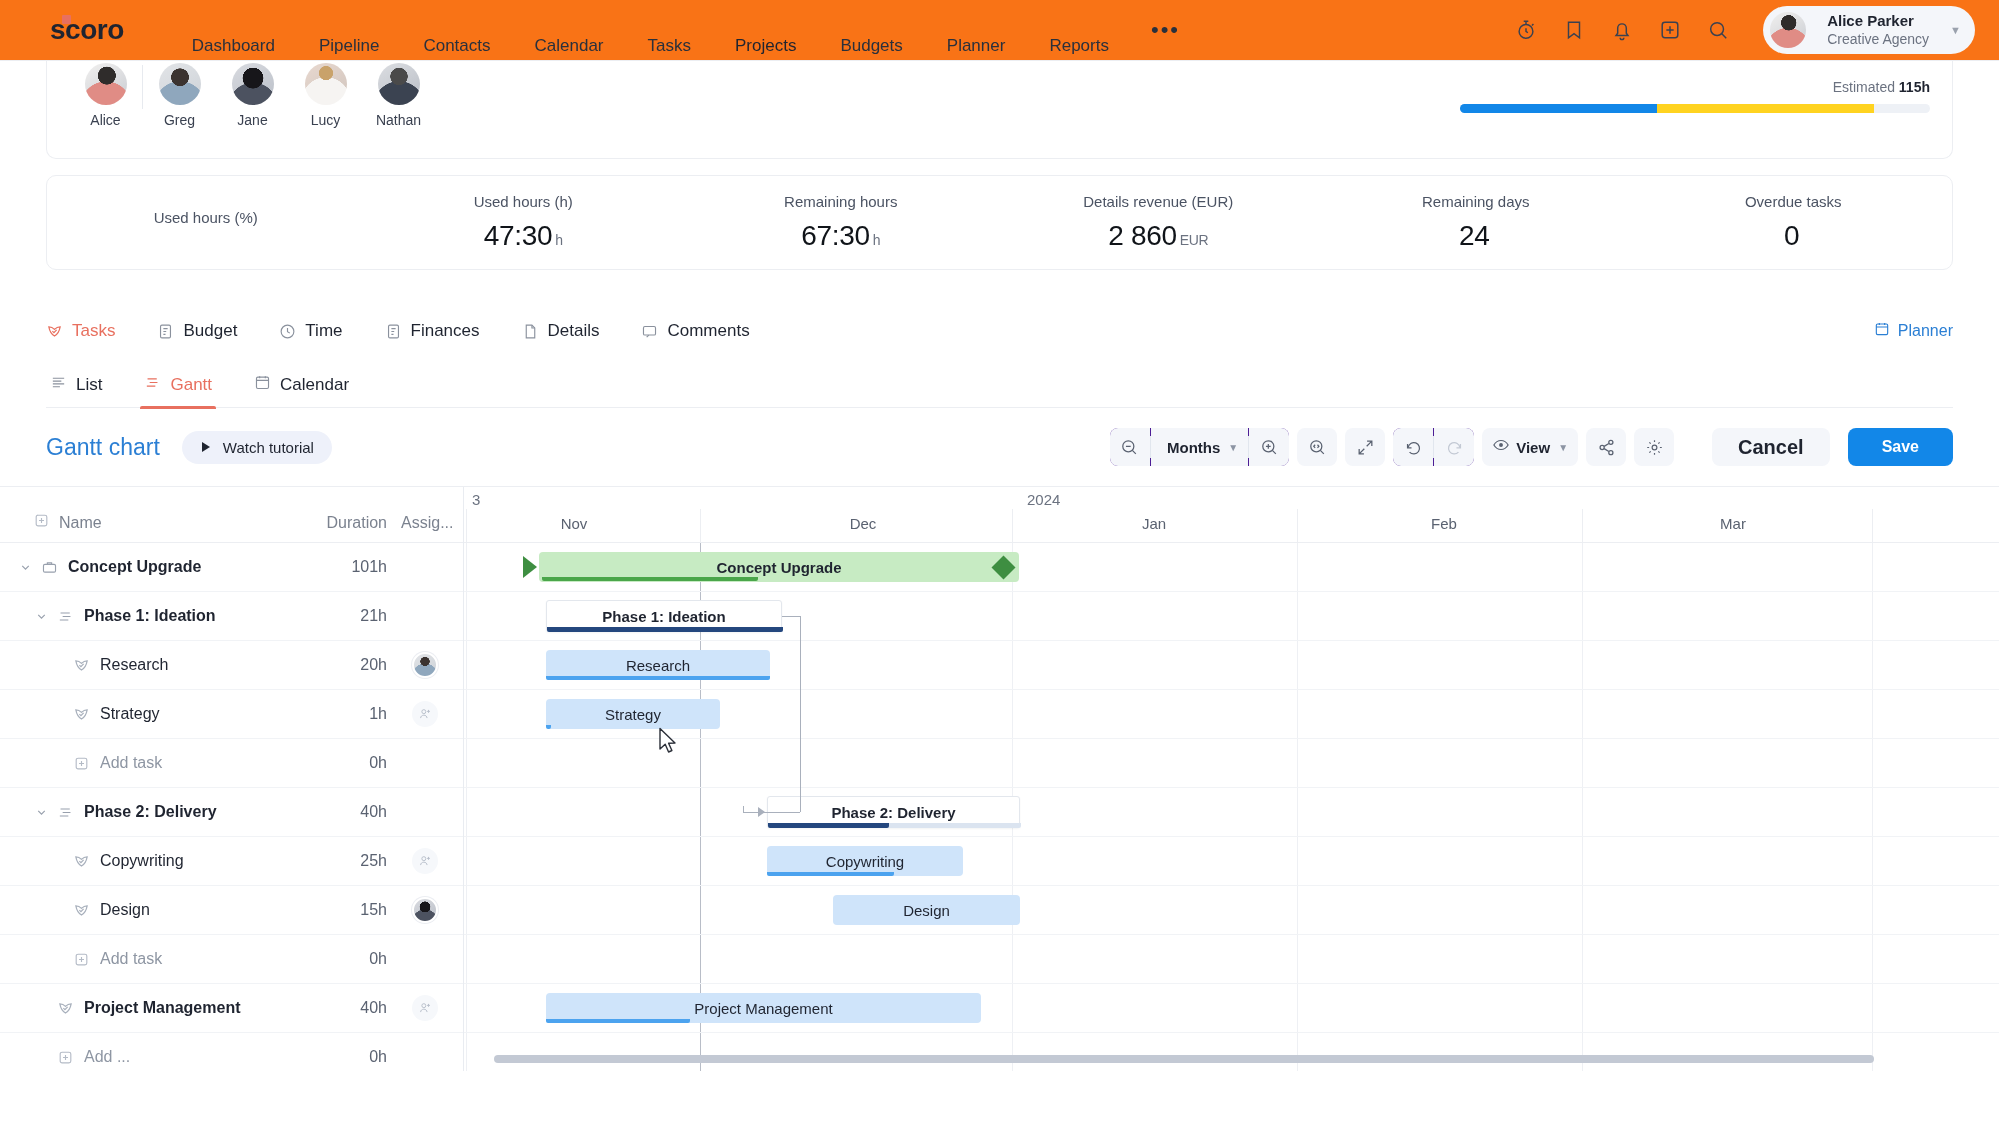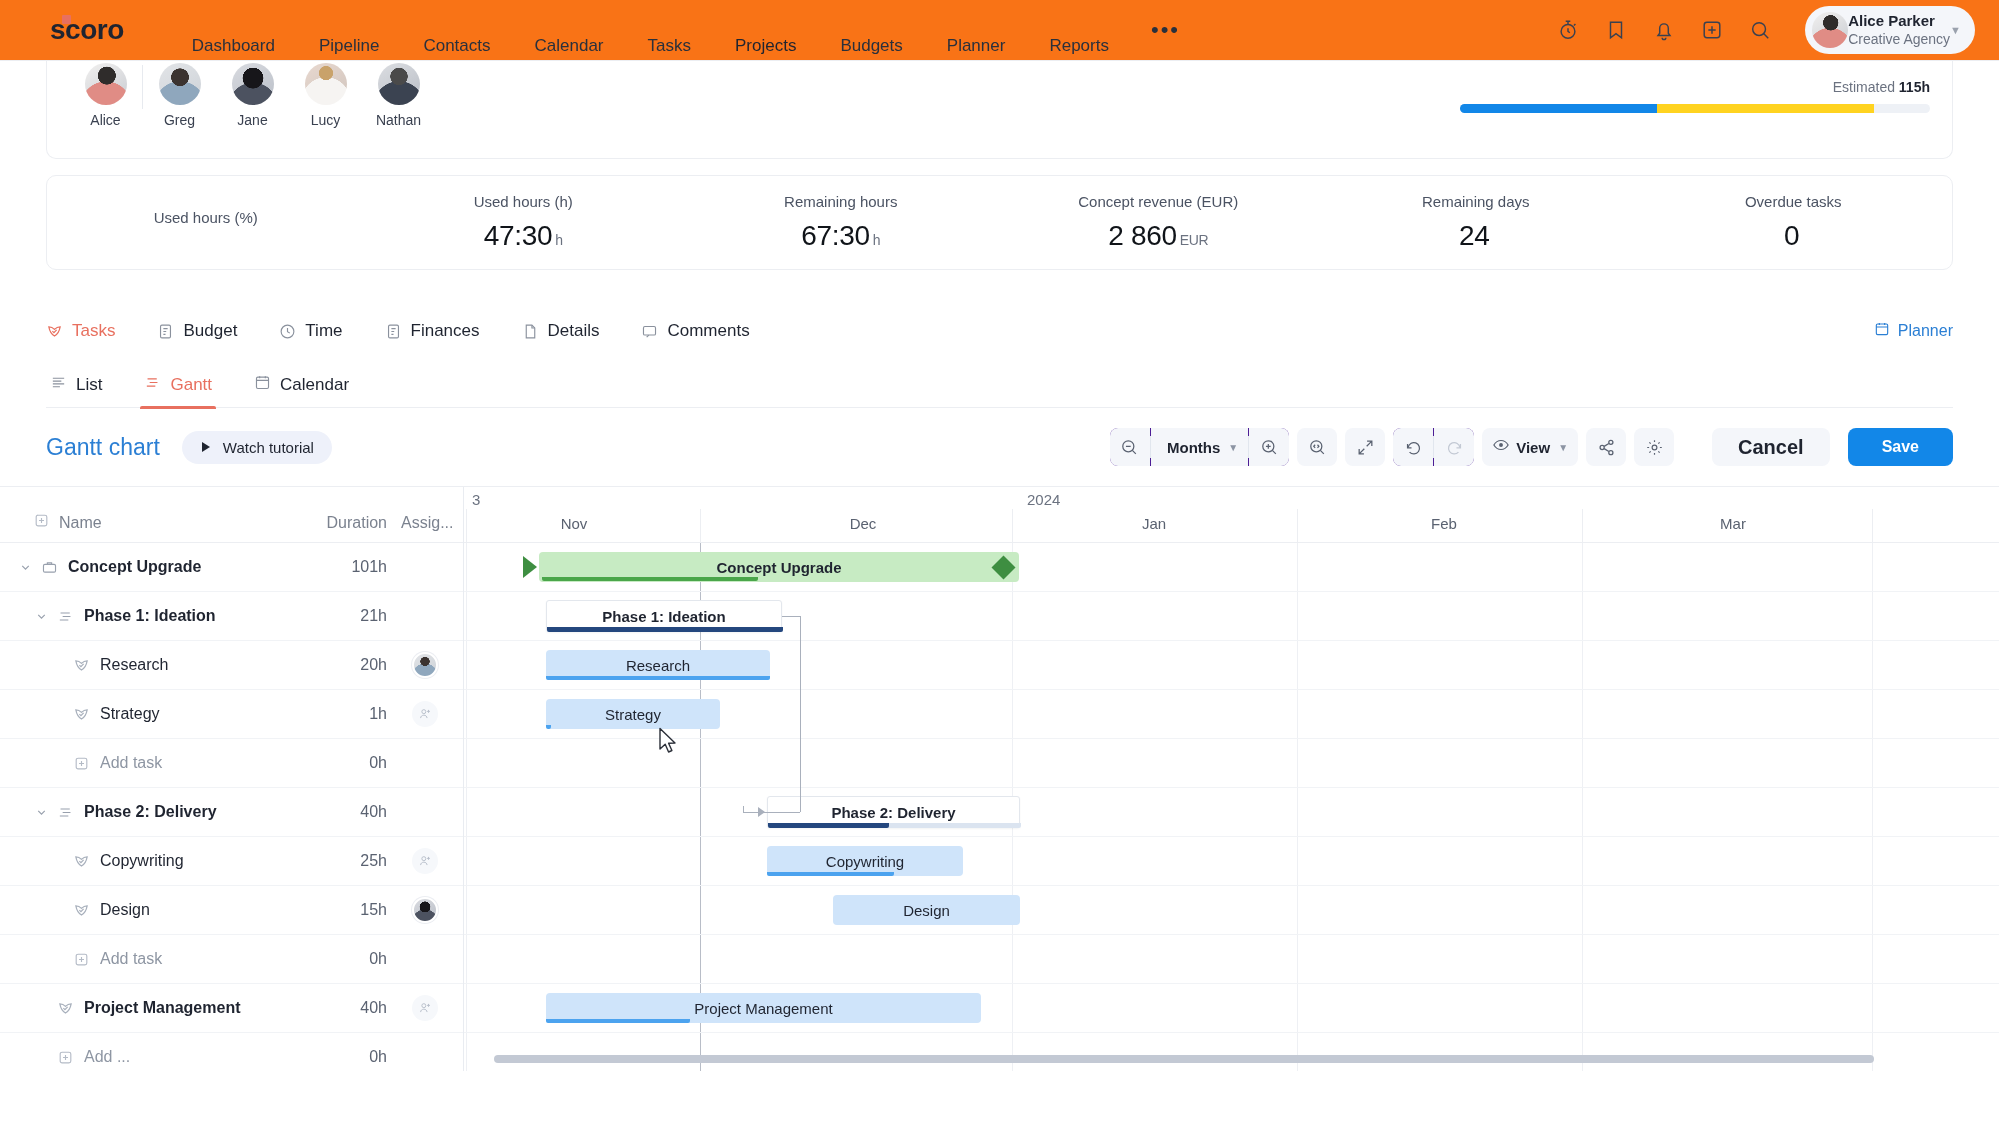--- a/index.html
+++ b/index.html
@@ -43,21 +43,21 @@
   }
   .nav-more { font-size: 22px; color: #2a303c; padding: 0 20px; letter-spacing: 2px; cursor: pointer;}
   .nav-right {
     margin-left: auto; display: flex; align-items: center; gap: 22px;
   }
   .ic-btn {
     width: 26px; height: 26px; display: flex; align-items: center; justify-content: center;
     cursor: pointer; color: #3a4150;
   }
   .userchip {
-    display: flex; align-items: center; gap: 0;
+    display: flex; align-items: center; gap: 21px;
     background: #f4f6fa; border-radius: 28px; padding: 6px 14px 6px 7px;
     margin-left: 10px; cursor: pointer;
   }
   .avatar {
     border-radius: 50%; background: #cfd6e0; overflow: hidden;
     display: block; flex: none;
     background-image:
       radial-gradient(circle at 50% 32%, #3a3a3a 0 22%, transparent 23%),
       radial-gradient(circle at 50% 102%, #d98a84 0 48%, transparent 49%),
       linear-gradient(160deg,#e9eaec,#c9ced6);
@@ -399,21 +399,21 @@
   </div>
   <div class="kpi">
     <div class="k-label">Used hours (h)</div>
     <div class="k-value"><span>47:30</span><span class="k-unit">h</span></div>
   </div>
   <div class="kpi">
     <div class="k-label">Remaining hours</div>
     <div class="k-value"><span>67:30</span><span class="k-unit">h</span></div>
   </div>
   <div class="kpi">
-    <div class="k-label">Concept revenue (EUR)</div>
+    <div class="k-label">Details revenue (EUR)</div>
     <div class="k-value"><span>2 860</span><span class="k-unit">EUR</span></div>
   </div>
   <div class="kpi">
     <div class="k-label">Remaining days</div>
     <div class="k-value"><span>24</span><span class="k-unit"></span></div>
   </div>
   <div class="kpi">
     <div class="k-label">Overdue tasks</div>
     <div class="k-value"><span>0</span><span class="k-unit"></span></div>
   </div>

